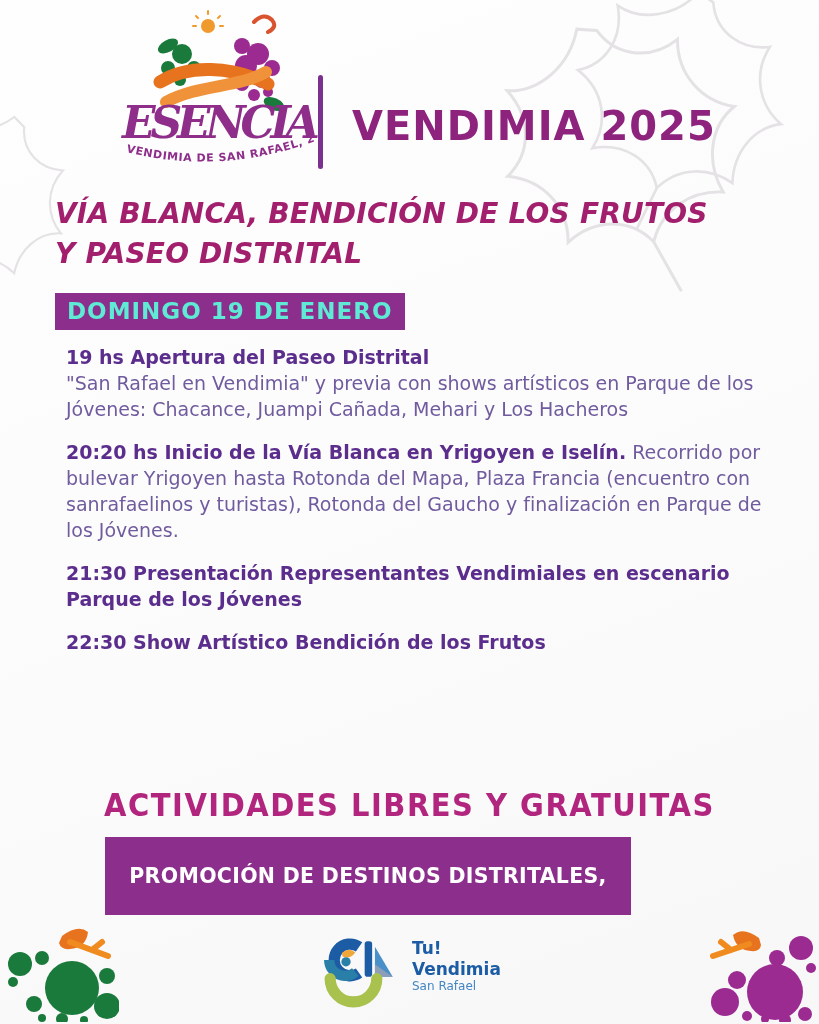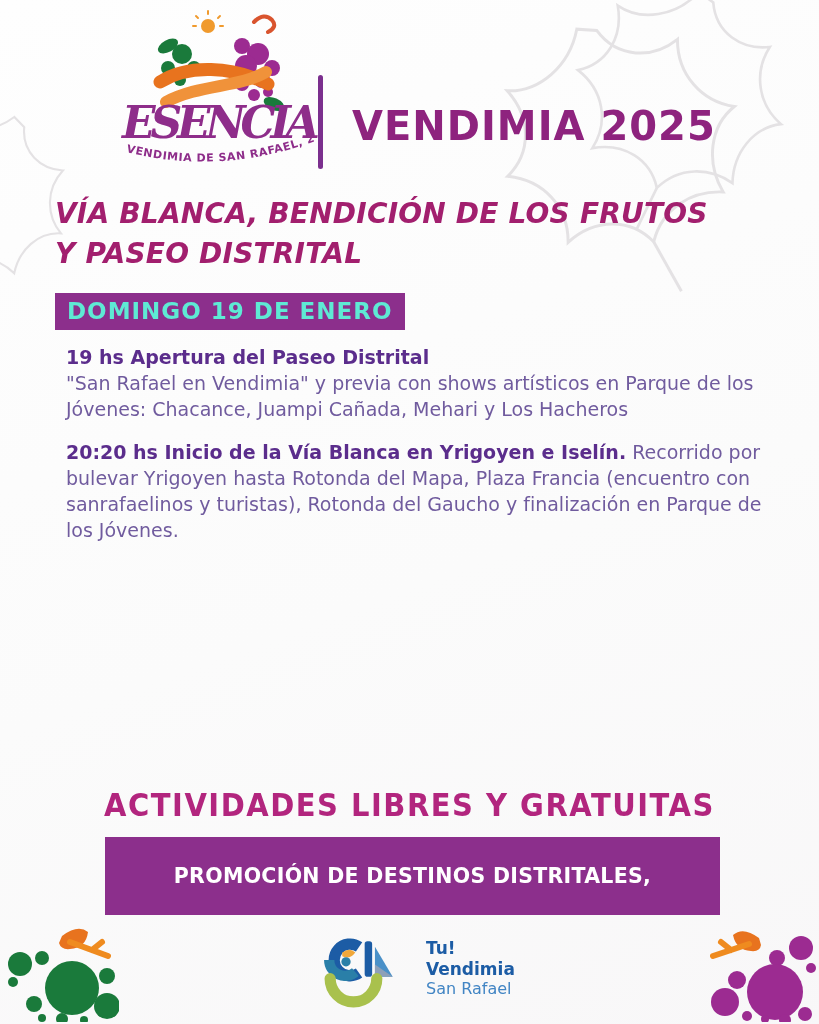--- a/index.html
+++ b/index.html
@@ -47,32 +47,32 @@
 
   
   .activities-headline{
     position:absolute;left:0;top:788px;width:819px;text-align:center;
     font-size:29px;font-weight:bold;letter-spacing:1.5px;color:#b2257e;
     transform:scaleY(1.08);
   }
 
   
   .promo-box{
-    position:absolute;left:105px;top:837px;width:615px;height:78px;
+    position:absolute;left:105px;top:837px;width:526px;height:78px;
     background:#8c2f8c;color:#ffffff;
     display:flex;flex-direction:column;justify-content:center;align-items:center;
     text-align:center;font-size:20.5px;font-weight:bold;letter-spacing:.3px;line-height:1.4;gap:40px;
   }
 
   
   .muni{position:absolute;left:318px;top:934px;display:flex;align-items:flex-start;}
   .muni-mark{width:84px;height:78px;}
-  .muni-text{margin-left:24px;padding-top:4px;line-height:1.22;}
+  .muni-text{margin-left:10px;padding-top:4px;line-height:1.22;}
   .muni-line1,.muni-line2{font-size:17px;font-weight:bold;color:#1c5ca5;}
-  .muni-line3{font-size:16px;color:#4285c4;}
+  .muni-line3{font-size:12px;color:#4285c4;}
 
   
   .corner-left{position:absolute;left:4px;top:926px;width:115px;height:96px;}
   .corner-right{position:absolute;left:703px;top:922px;width:114px;height:100px;}
 </style>
 </head>
 <body>
 
 <div class="poster">
 
@@ -150,20 +150,26 @@
 
   <div class="date-badge">DOMINGO 19 DE ENERO</div>
 
   <div class="schedule">
     <div class="sched-item">
       <span class="bold-txt block">19 hs Apertura del Paseo Distrital</span>
       <span class="reg-txt">"San Rafael en Vendimia" y previa con shows artísticos en Parque de los Jóvenes: Chacance, Juampi Cañada, Mehari y Los Hacheros</span>
     </div>
     <div class="sched-item">
       <span class="bold-txt">20:20 hs Inicio de la Vía Blanca en Yrigoyen e Iselín.</span><span class="reg-txt"> Recorrido por bulevar Yrigoyen hasta Rotonda del Mapa, Plaza Francia (encuentro con sanrafaelinos y turistas), Rotonda del Gaucho y finalización en Parque de los Jóvenes.</span>
+    </div>
+    <div class="sched-item">
+      <span class="bold-txt">21:30 Presentación Representantes Vendimiales en escenario Parque de los Jóvenes</span>
+    </div>
+    <div class="sched-item">
+      <span class="bold-txt">22:30 Show Artístico Bendición de los Frutos</span>
     </div>
   </div>
 
   <div class="activities-headline">ACTIVIDADES LIBRES Y GRATUITAS</div>
 
   <div class="promo-box">
     <span>PROMOCIÓN DE DESTINOS DISTRITALES,</span>
   </div>
 
   <div class="muni">

